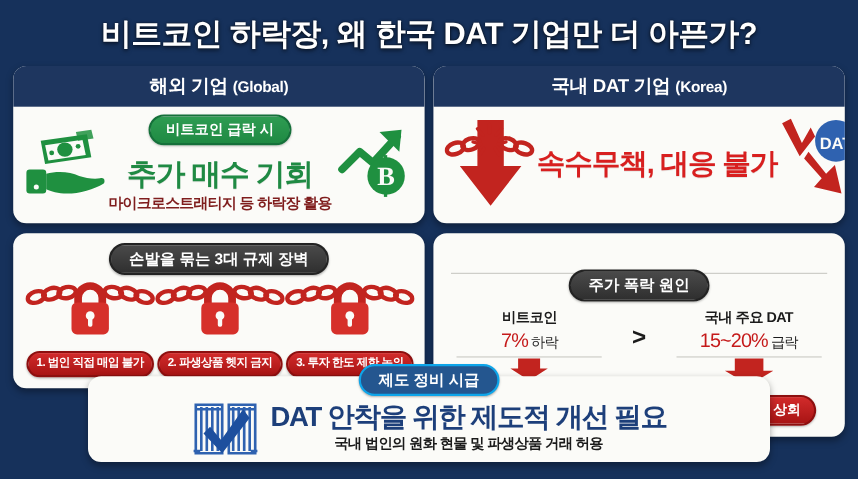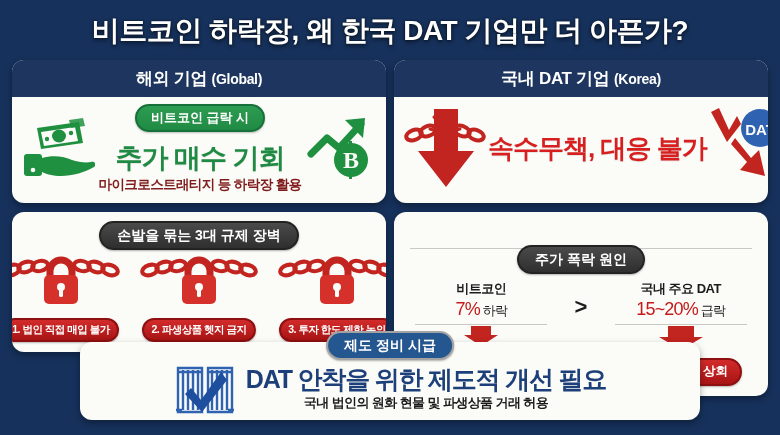--- a/index.html
+++ b/index.html
@@ -74,41 +74,41 @@
   }
   .pill-red{
     background:linear-gradient(180deg,#d22b2b,#a81414);
     border:2px solid #8d0f0f;color:#fff;
     font-size:12px;padding:5px 10px 6px;
     box-shadow:0 1px 2px rgba(0,0,0,.28);
   }
   .pill-blue{
     background:linear-gradient(180deg,#2a5ea8,#1c4versa);
     background-color:#24568f;
-    border:2px solid #a3a3a3;color:#fff;
+    border:2px solid #0ea5e9;color:#fff;
     font-size:14px;padding:5px 16px 6px;
     box-shadow:0 1px 2px rgba(0,0,0,.3);
   }
 
   
   .global-row{display:flex;align-items:center;justify-content:center;gap:4px;height:88px;}
   .global-mid{display:flex;flex-direction:column;align-items:center;justify-content:center;flex:1;}
   .green-head{
     color:#1f8a43;font-size:27px;font-weight:700;letter-spacing:-1px;
     margin-top:12px;line-height:1.05;white-space:nowrap;
     text-shadow:0 1px 0 rgba(0,0,0,.08);
   }
   .green-sub{
     color:#7f1d1d;font-size:13.5px;font-weight:700;margin-top:3px;
     letter-spacing:-0.6px;white-space:nowrap;
   }
 
   
   .locks-head{text-align:center;margin:1px 0 4px;}
-  .locks-row{display:flex;justify-content:center;gap:20px;padding:0 1px;}
+  .locks-row{display:flex;justify-content:flex-start;gap:0;padding:0 1px;}
   .lock-item{display:flex;flex-direction:column;align-items:center;width:118px;}
   .lock-cap{
     margin-top:4px;font-size:10.5px;letter-spacing:-0.5px;padding:4px 7px 5px;
   }
 
   
   .korea-row{display:flex;align-items:center;justify-content:space-between;height:88px;}
   .korea-mid{display:flex;flex-direction:column;align-items:center;justify-content:center;flex:1;}
   .red-head{
     color:#d81f1f;font-size:26px;font-weight:700;letter-spacing:-1px;

